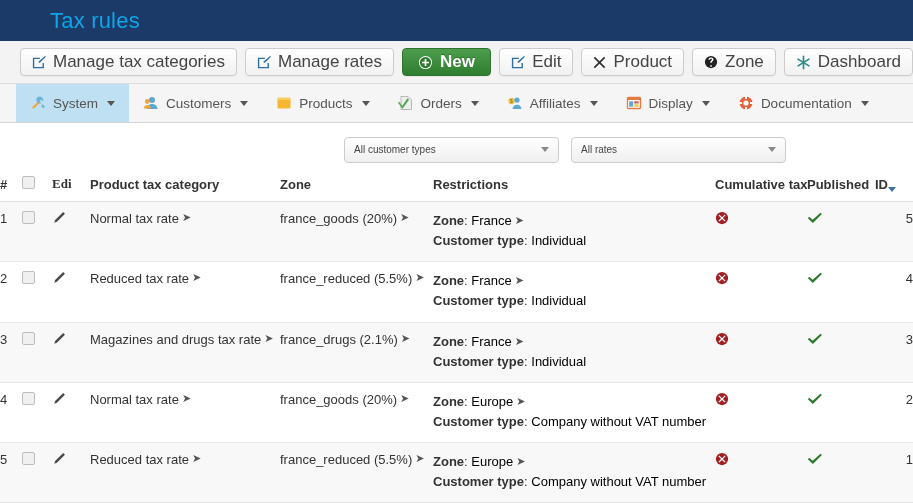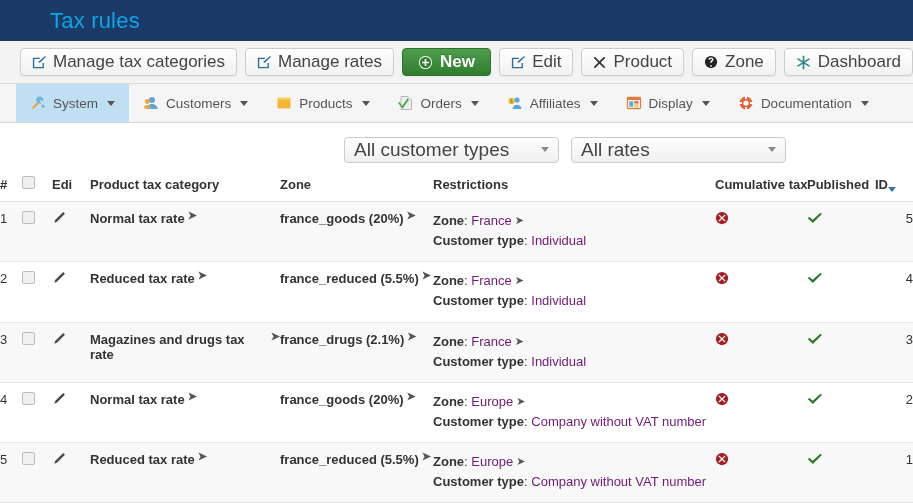--- a/index.html
+++ b/index.html
@@ -111,21 +111,21 @@
   .select {
     position: relative;
     width: 215px;
     height: 26px;
     border: 1px solid #cccccc;
     border-radius: 4px;
     background: linear-gradient(to bottom, #ffffff 0%, #efefef 100%);
     display: flex;
     align-items: center;
     padding: 0 9px;
-    font-size: 19px;
+    font-size: 10px;
     color: #444444;
     cursor: pointer;
   }
   .select .arrow {
     position: absolute;
     right: 9px;
     width: 0; height: 0;
     border-left: 4px solid transparent;
     border-right: 4px solid transparent;
     border-top: 5px solid #888888;
@@ -145,21 +145,21 @@
     vertical-align: bottom;
     border-bottom: 1px solid #e0e0e0;
     background: #ffffff;
     color: #333333;
     white-space: nowrap;
     overflow: hidden;
   }
   th.lnk { color: #3a72b0; cursor: pointer; }
   th.c-num   { width: 22px;  padding-left: 6px; }
   th.c-chk   { width: 30px;  }
-  th.c-edit  { width: 38px;  color:#3a72b0; overflow:hidden; }
+  th.c-edit  { width: 38px;  color:#3a72b0; overflow:hidden;font-family:Liberation Serif, serif; }
   th.c-cat   { width: 190px; }
   th.c-rate  { width: 153px; }
   th.c-restr { width: 282px; }
   th.c-cum   { width: 92px;  text-align: left; }
   th.c-pub   { width: 68px;  color:#3a72b0;margin-left:16px; }
   th.c-id    { width: 38px;  text-align: right; padding-right: 12px; }
 
   th.c-id .idwrap { display:flex; flex-direction:row; align-items:flex-end; line-height:1.05;}
   th.c-id .sortarrow {
     width:0;height:0;margin-top:2px;
@@ -186,33 +186,33 @@
 
   .chk {
     width: 13px; height: 13px;
     border: 1px solid #bdbdbd;
     border-radius: 2px;
     background: #f0f0f0;
     display: inline-block;
     cursor: pointer;
   }
 
-  .cell-inline { display: inline-flex; align-items: flex-start; font-weight: bold; }
+  .cell-inline { display: inline-flex; align-items: center; }
   .chev {
     display: inline-block;
     margin-left: 3px;
     color: #555555;
     font-size: 11px;
     line-height: 1;
     transform: translateY(-1px);
     cursor: pointer;
   }
   .restr-line { display: block; line-height: 1.55; }
   .restr-line b { font-weight: bold; color: #333; }
-  .restr-val { color: #701a75; text-align: center; }
+  .restr-val { color: #000000; text-align: center; }
 
   
   svg { display: block; }
 </style>
 </head>
 <body>
 
 <div class="page-header">
   <h1>Tax rules</h1>
 </div>

